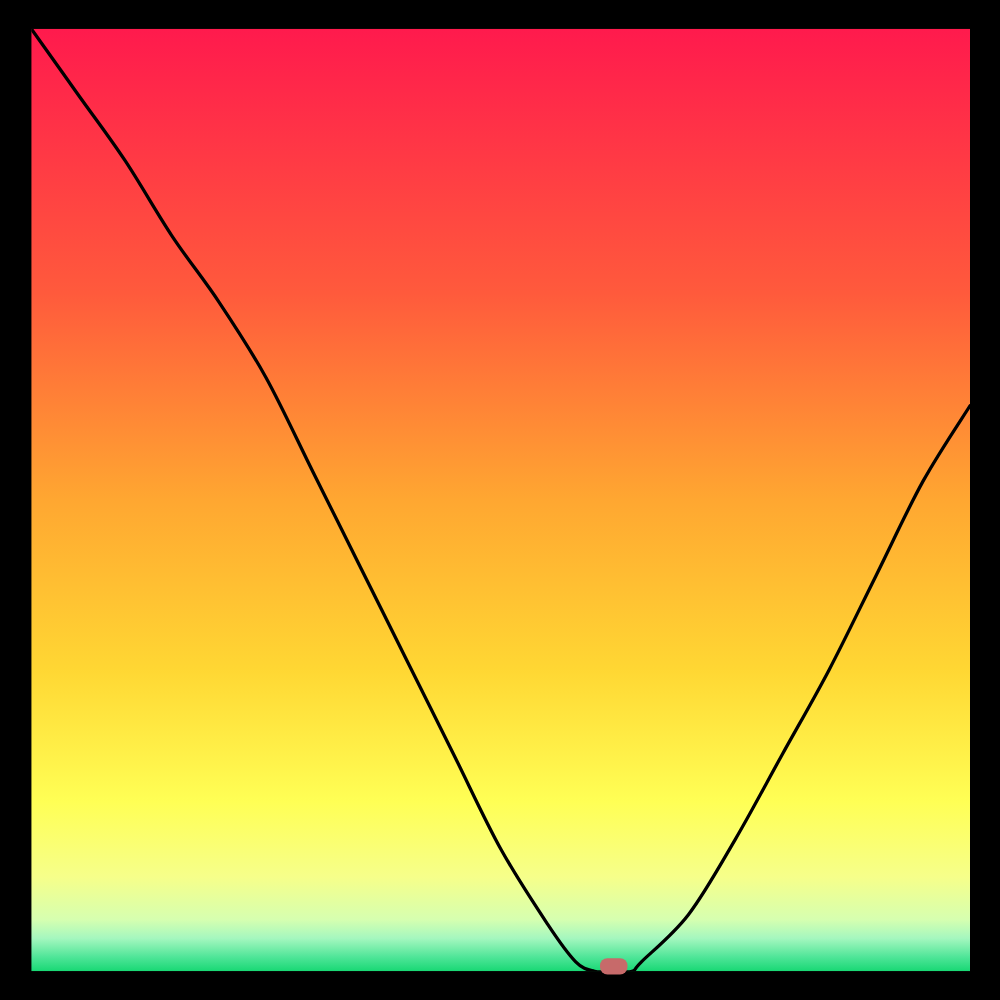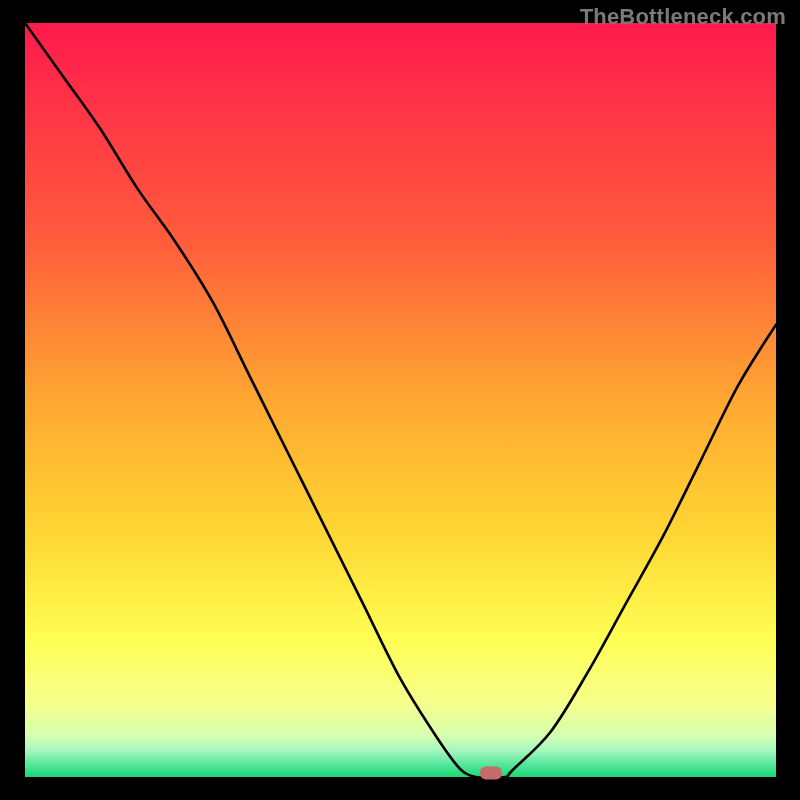--- a/index.html
+++ b/index.html
@@ -54,21 +54,20 @@
     height: 13px;
     background: #c76a6a;
     border-radius: 6px;
     transform: translate(-50%, -50%);
   }
 </style>
 </head>
 <body>
 
 <div class="frame">
-  <div class="watermark">TheBottleneck.com</div>
   <div class="plot">
     <svg class="gradient" viewBox="0 0 100 100" preserveAspectRatio="none">
       <defs>
         <linearGradient id="bg-grad" x1="0" y1="0" x2="0" y2="1">
             <stop offset="0.00%" stop-color="#ff1a4d"></stop>
             <stop offset="28.00%" stop-color="#ff5a3c"></stop>
             <stop offset="50.00%" stop-color="#ffa731"></stop>
             <stop offset="68.00%" stop-color="#ffd733"></stop>
             <stop offset="82.00%" stop-color="#ffff55"></stop>
             <stop offset="90.00%" stop-color="#f6ff8a"></stop>

